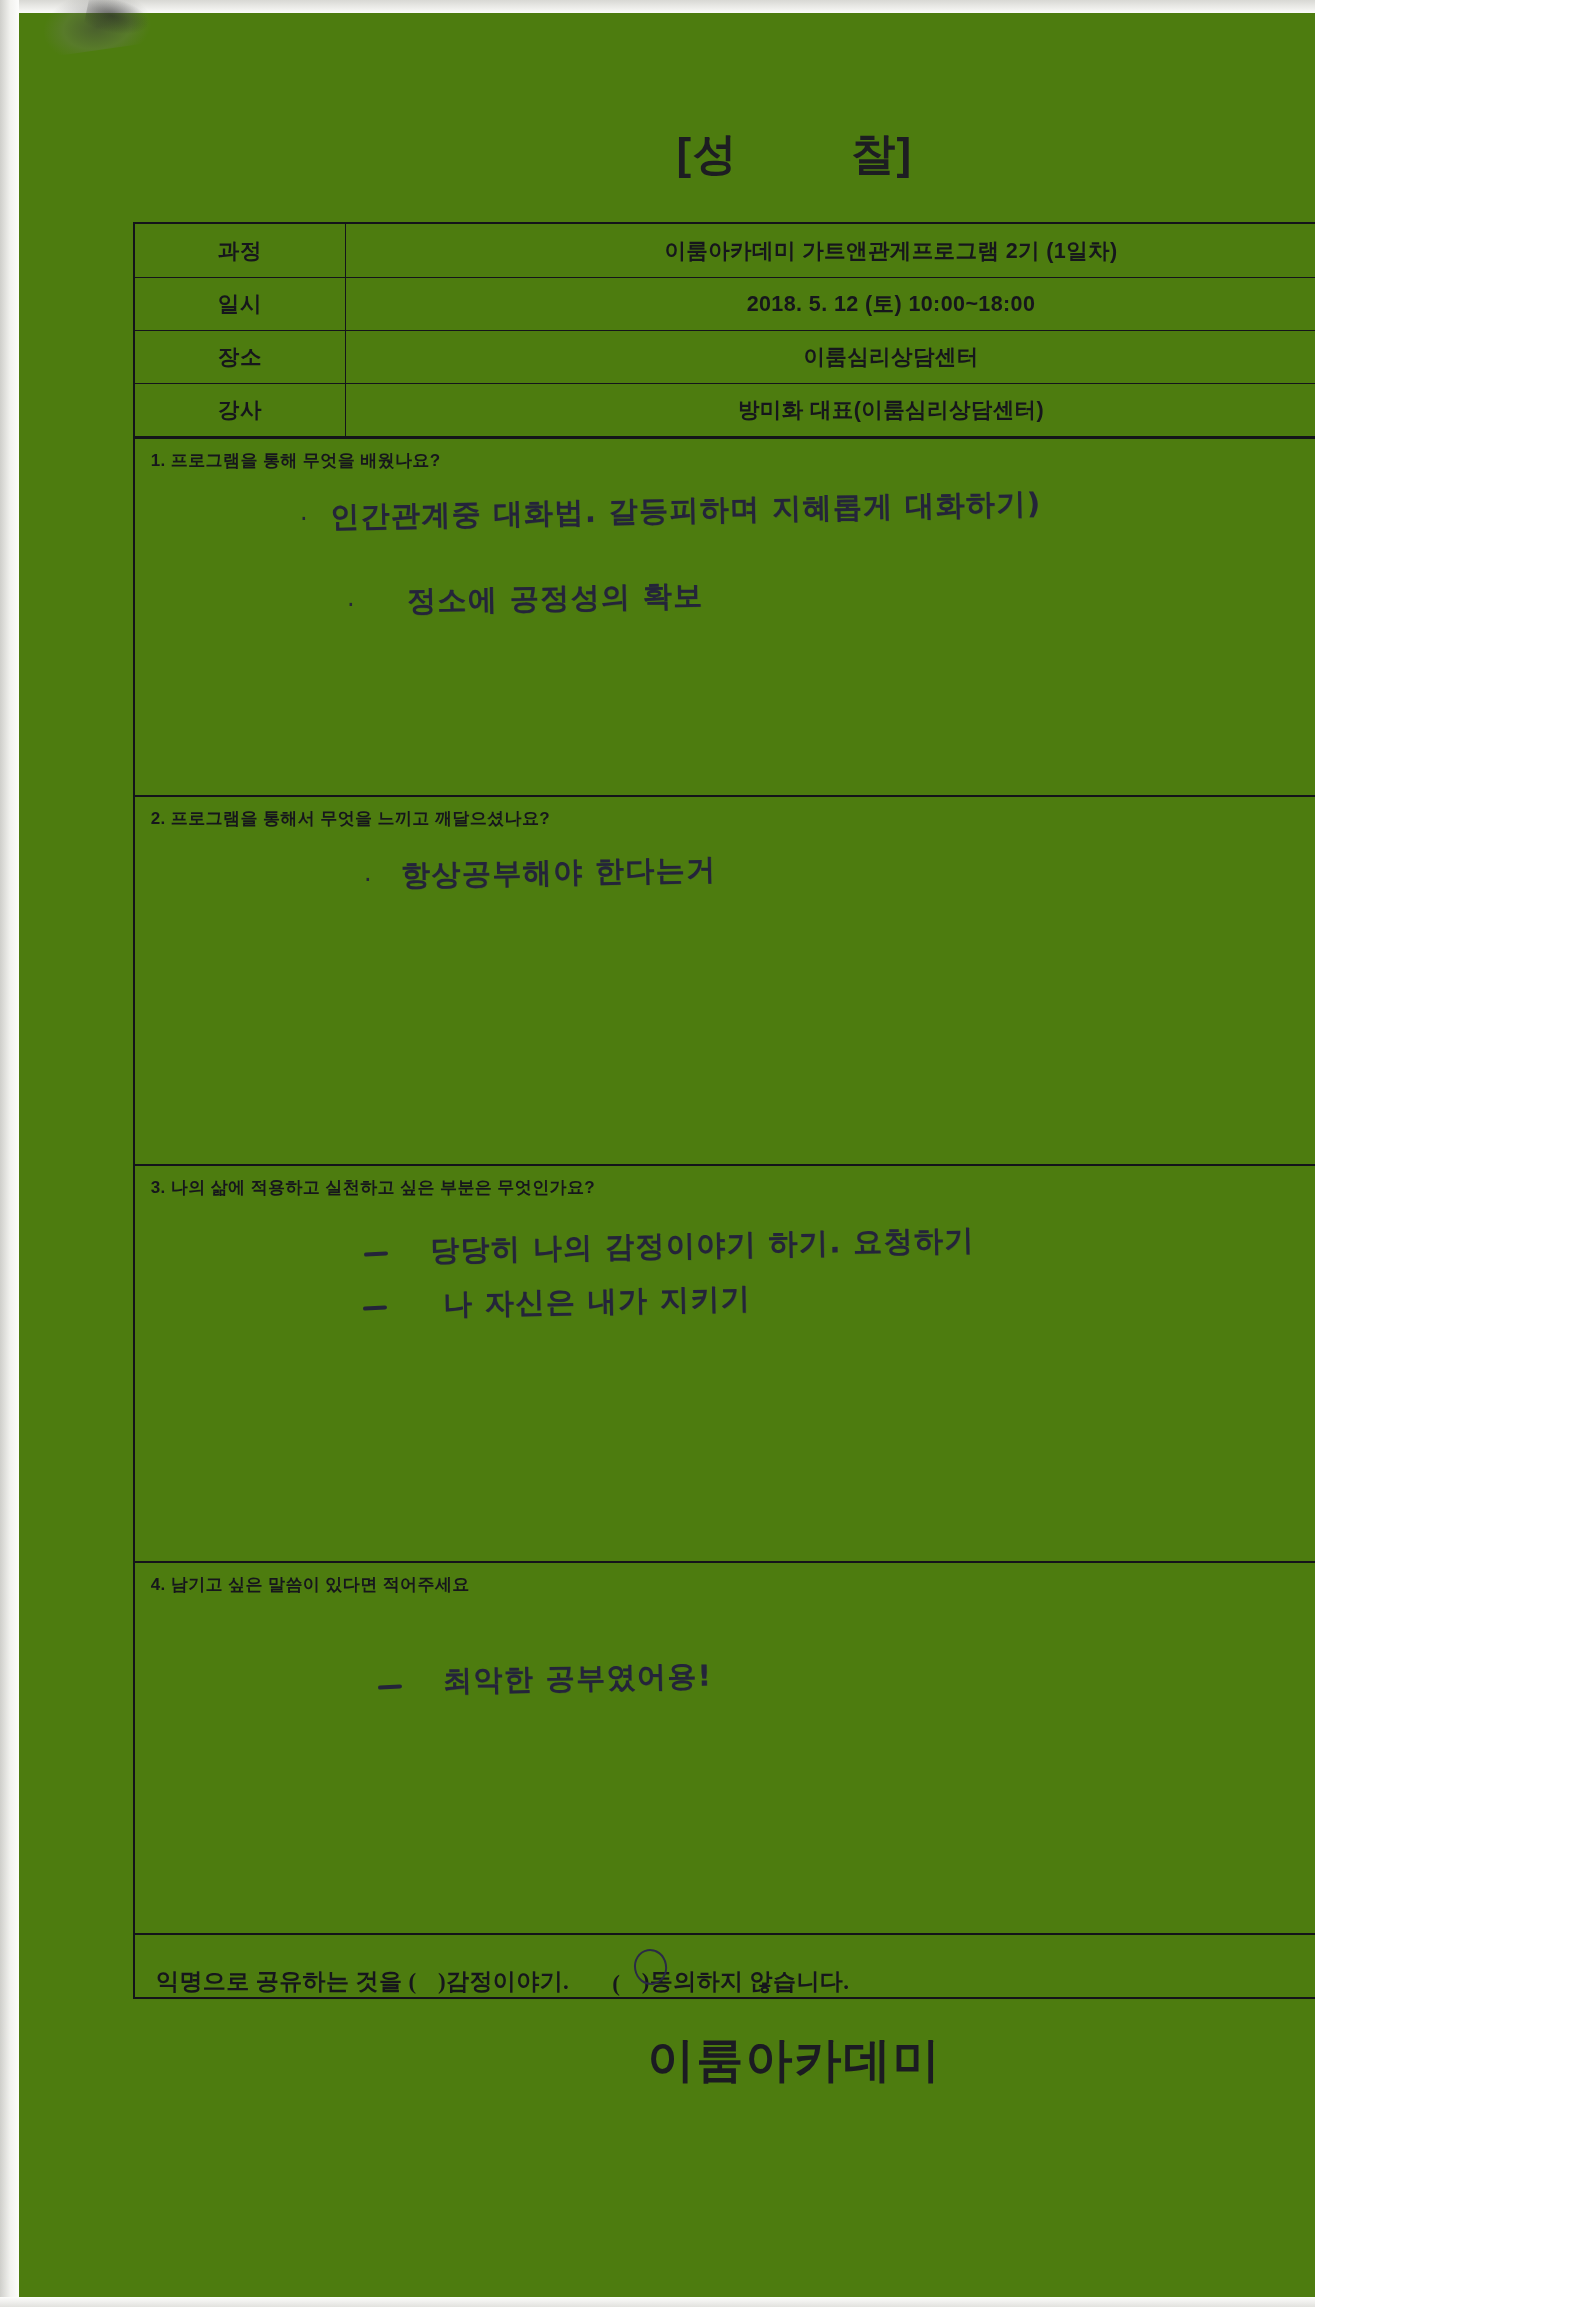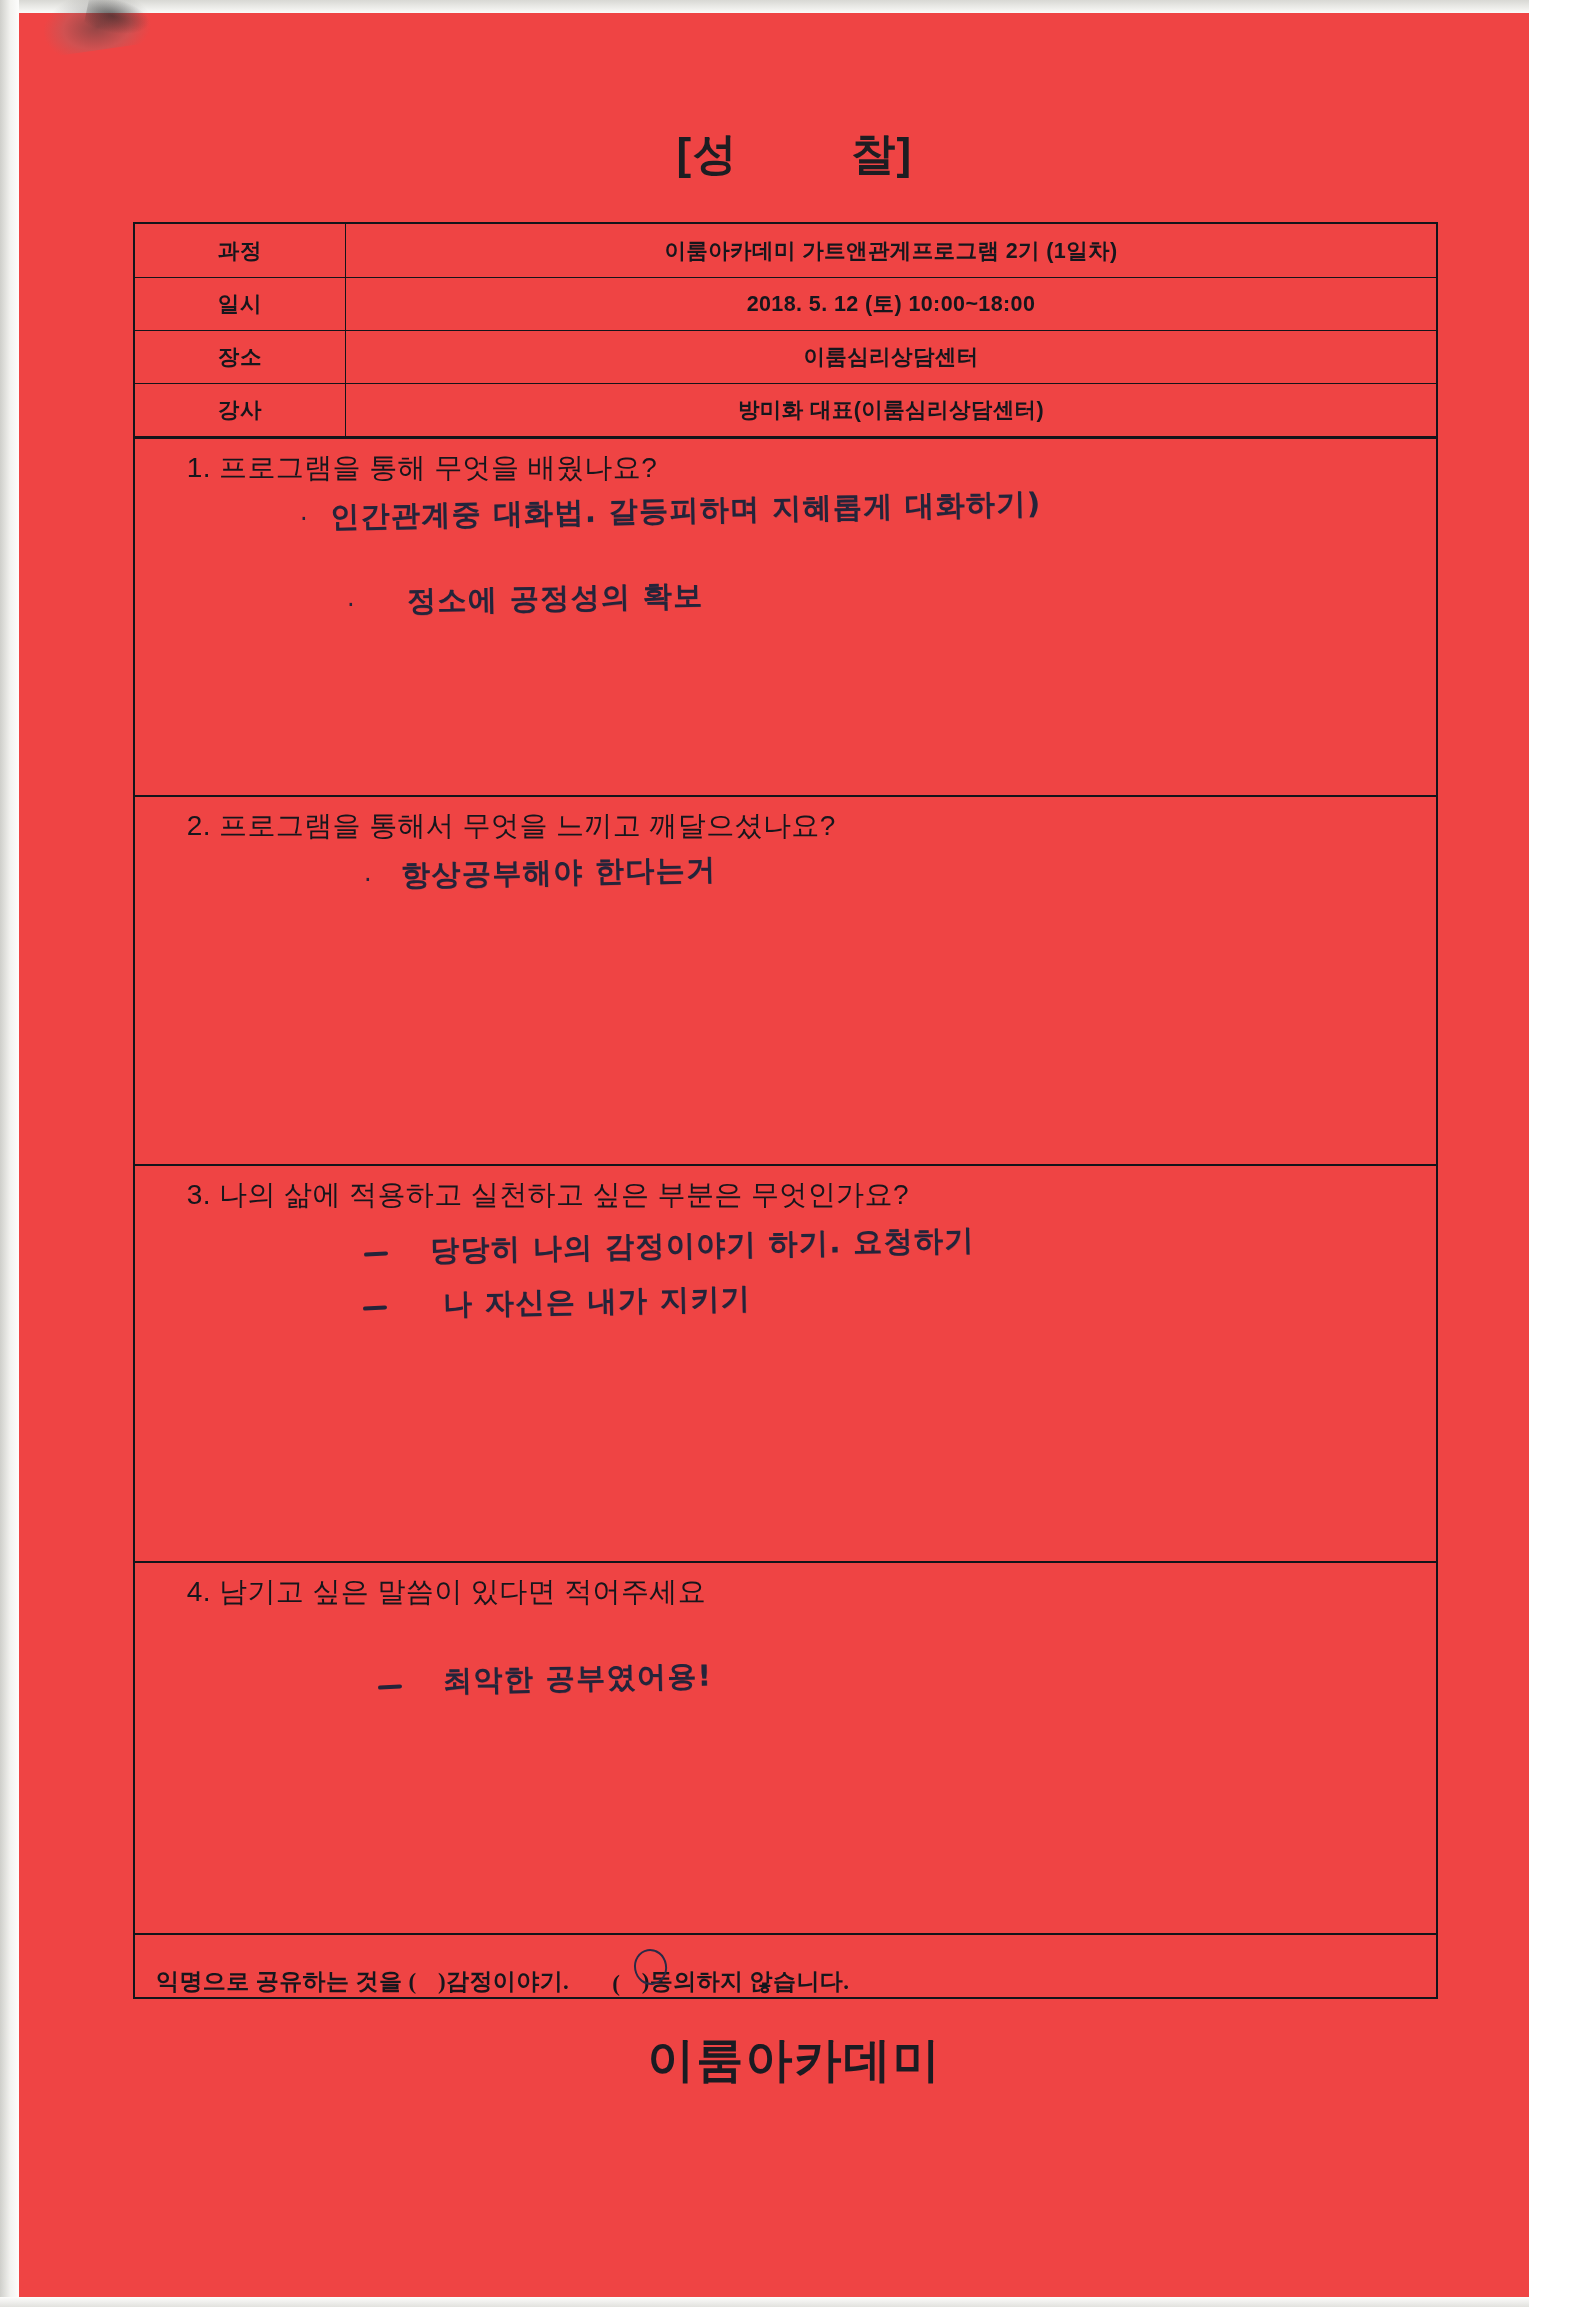--- a/index.html
+++ b/index.html
@@ -5,23 +5,23 @@
   html, body {
     margin: 0;
     padding: 0;
     background: #ffffff;
   }
   body {
     font-family: "Liberation Sans", sans-serif;
   }
   .page {
     position: relative;
-    width: 1529px;
+    width: 1315px;
     height: 2307px;
-    background: #ef4444;
+    background: #4d7c0f;
     overflow: hidden;
   }
   
   .scan-shadow-left {
     position: absolute;
     left: 0; top: 0;
     width: 18.6px; height: 2307px;
     background: linear-gradient(to right, #cfcfcb 0%, #f3f3f0 55%, #fdfdfc 100%);
   }
   .scan-shadow-top {
@@ -102,26 +102,25 @@
   .info-table td:first-child { border-left: none; }
   .info-table td:last-child { border-right: none; }
 
   
   .qblock {
     border-top: 2.1px solid #14141a;
     position: relative;
     box-sizing: border-box;
   }
   .qblock .qtext {
-    font-size: 28px;
-    font-weight: normal;
+    font-size: 17px;
+    font-weight: bold;
     color: #16161c;
     padding: 10px 0 0 15.7px;
     letter-spacing: 0.4px;
-    margin-left: 36px;
   }
   .q1 { height: 358px; }
   .q2 { height: 369px; }
   .q3 { height: 397px; }
   .q4 { height: 372px; }
 
   
   .hand {
     position: absolute;
     font-family: "DejaVu Sans", sans-serif;

